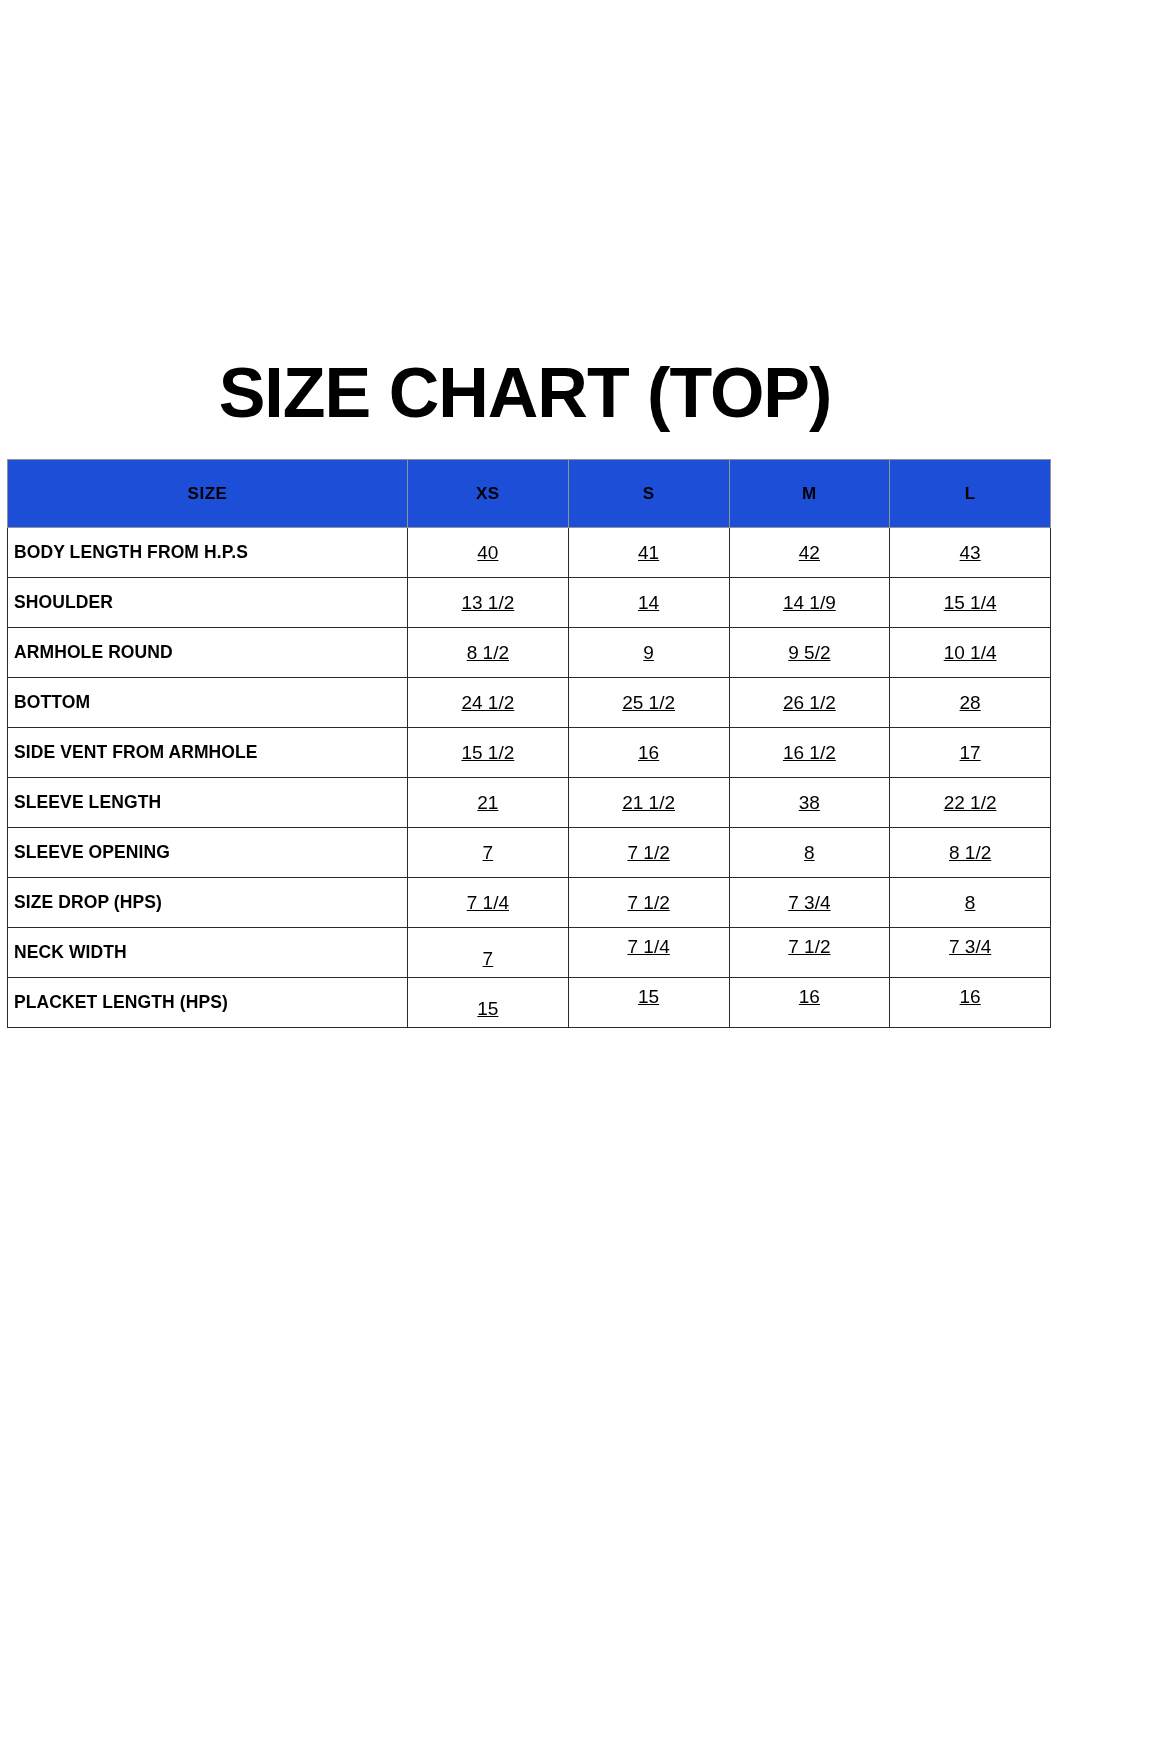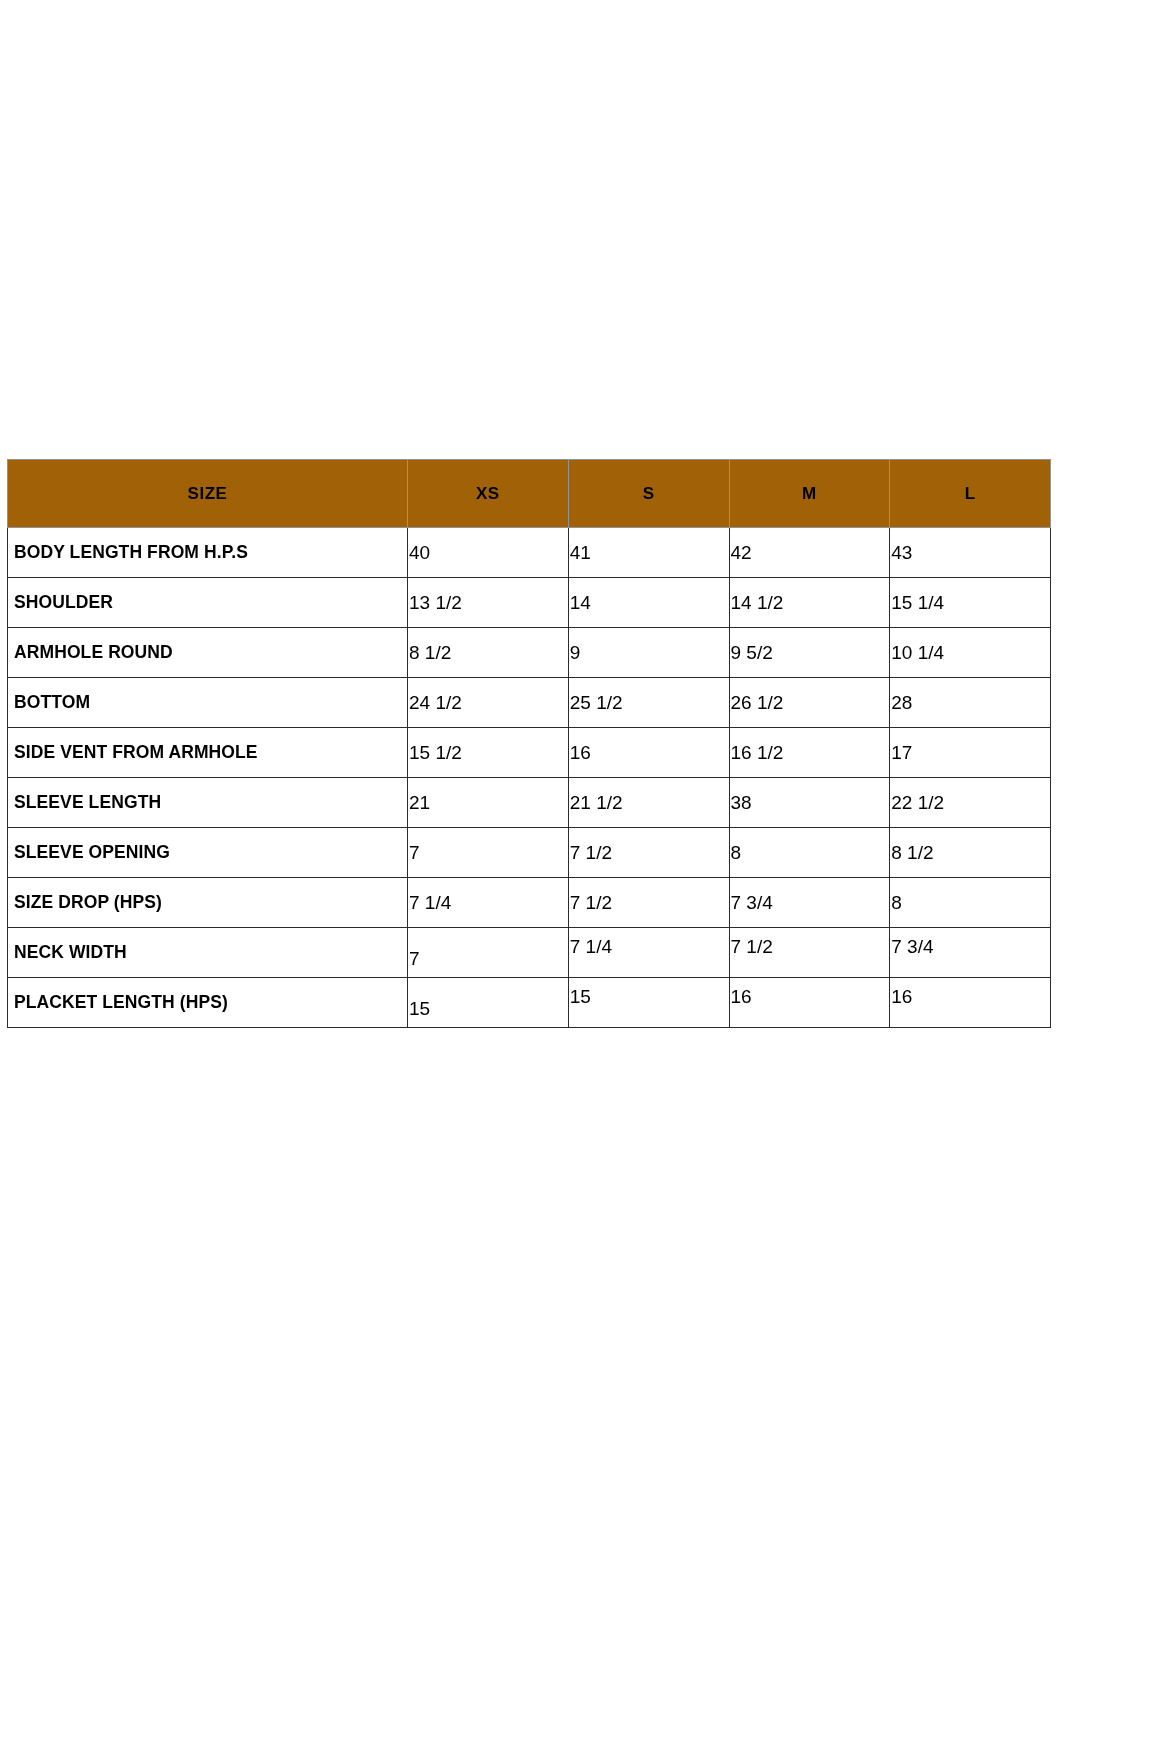--- a/index.html
+++ b/index.html
@@ -39,21 +39,21 @@
     position: absolute;
     left: 7px;
     top: 459px;
     width: 1043px;
     border-collapse: collapse;
     table-layout: fixed;
   }
   #chart-table col.c-label { width: 400px; }
   #chart-table col.c-val { width: 160.75px; }
   #chart-table thead th {
-    background: #a16207;
+    background: #1d4ed8;
     color: #000000;
     font-size: 17px;
     font-weight: bold;
     height: 65px;
     text-align: center;
     border: 1px solid #939393;
     letter-spacing: 0.5px;
   }
   #chart-table thead th.th-label {
     text-align: center;
@@ -68,30 +68,33 @@
     font-size: 17.5px;
     font-weight: bold;
     padding-left: 6px;
     text-align: left;
     letter-spacing: 0.1px;
     margin-top: 48px;
   }
   #chart-table tbody td.val {
     font-size: 19px;
     font-weight: normal;
+    text-align: center;
+    text-decoration: underline;
   }
   
   .sh-up   { position: relative; top: -6px; }
   .sh-down { position: relative; top: 6px; }
 </style>
 </head>
 <body>
 
 <div id="page">
 
+  <div id="title">SIZE CHART (TOP)</div>
 
   <table id="chart-table">
     <colgroup>
       <col class="c-label">
       <col class="c-val">
       <col class="c-val">
       <col class="c-val">
       <col class="c-val">
     </colgroup>
     <thead>
@@ -108,21 +111,21 @@
         <td class="row-label">BODY LENGTH FROM H.P.S</td>
         <td class="val">40</td>
         <td class="val">41</td>
         <td class="val">42</td>
         <td class="val">43</td>
       </tr>
       <tr>
         <td class="row-label">SHOULDER</td>
         <td class="val">13 1/2</td>
         <td class="val">14</td>
-        <td class="val">14 1/2</td>
+        <td class="val">14 1/9</td>
         <td class="val">15 1/4</td>
       </tr>
       <tr>
         <td class="row-label">ARMHOLE  ROUND</td>
         <td class="val">8 1/2</td>
         <td class="val">9</td>
         <td class="val">9 5/2</td>
         <td class="val">10 1/4</td>
       </tr>
       <tr>

